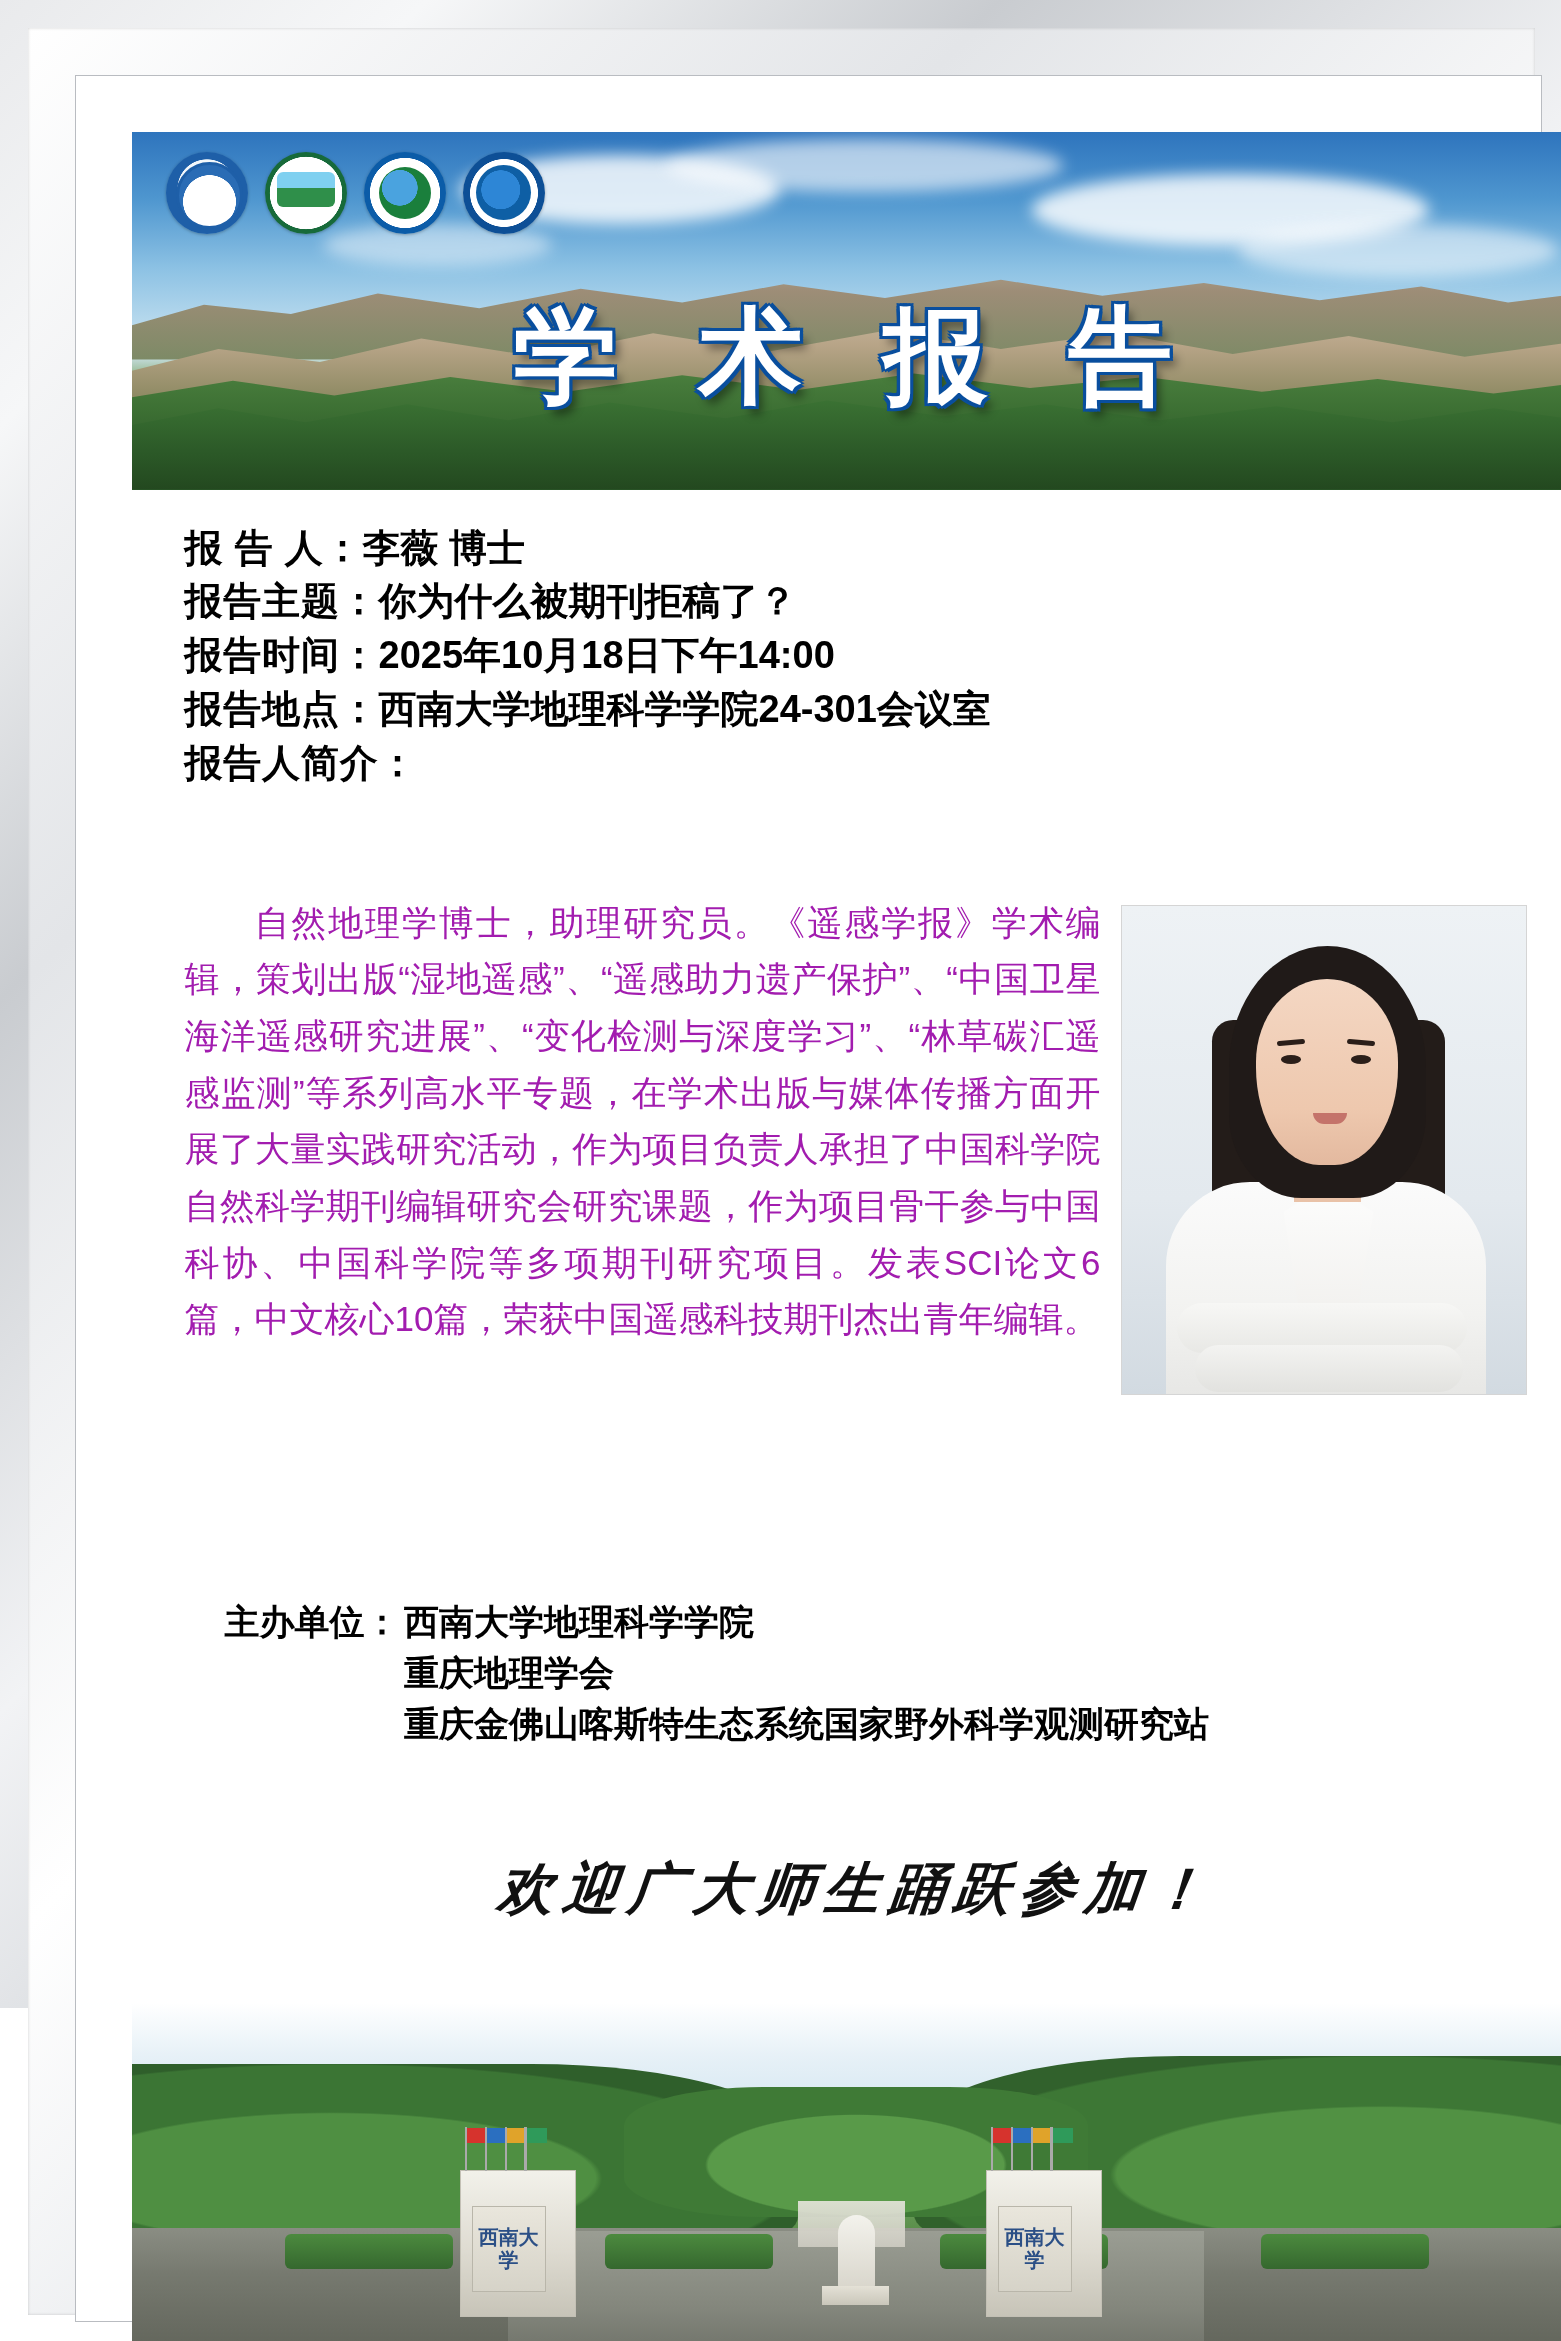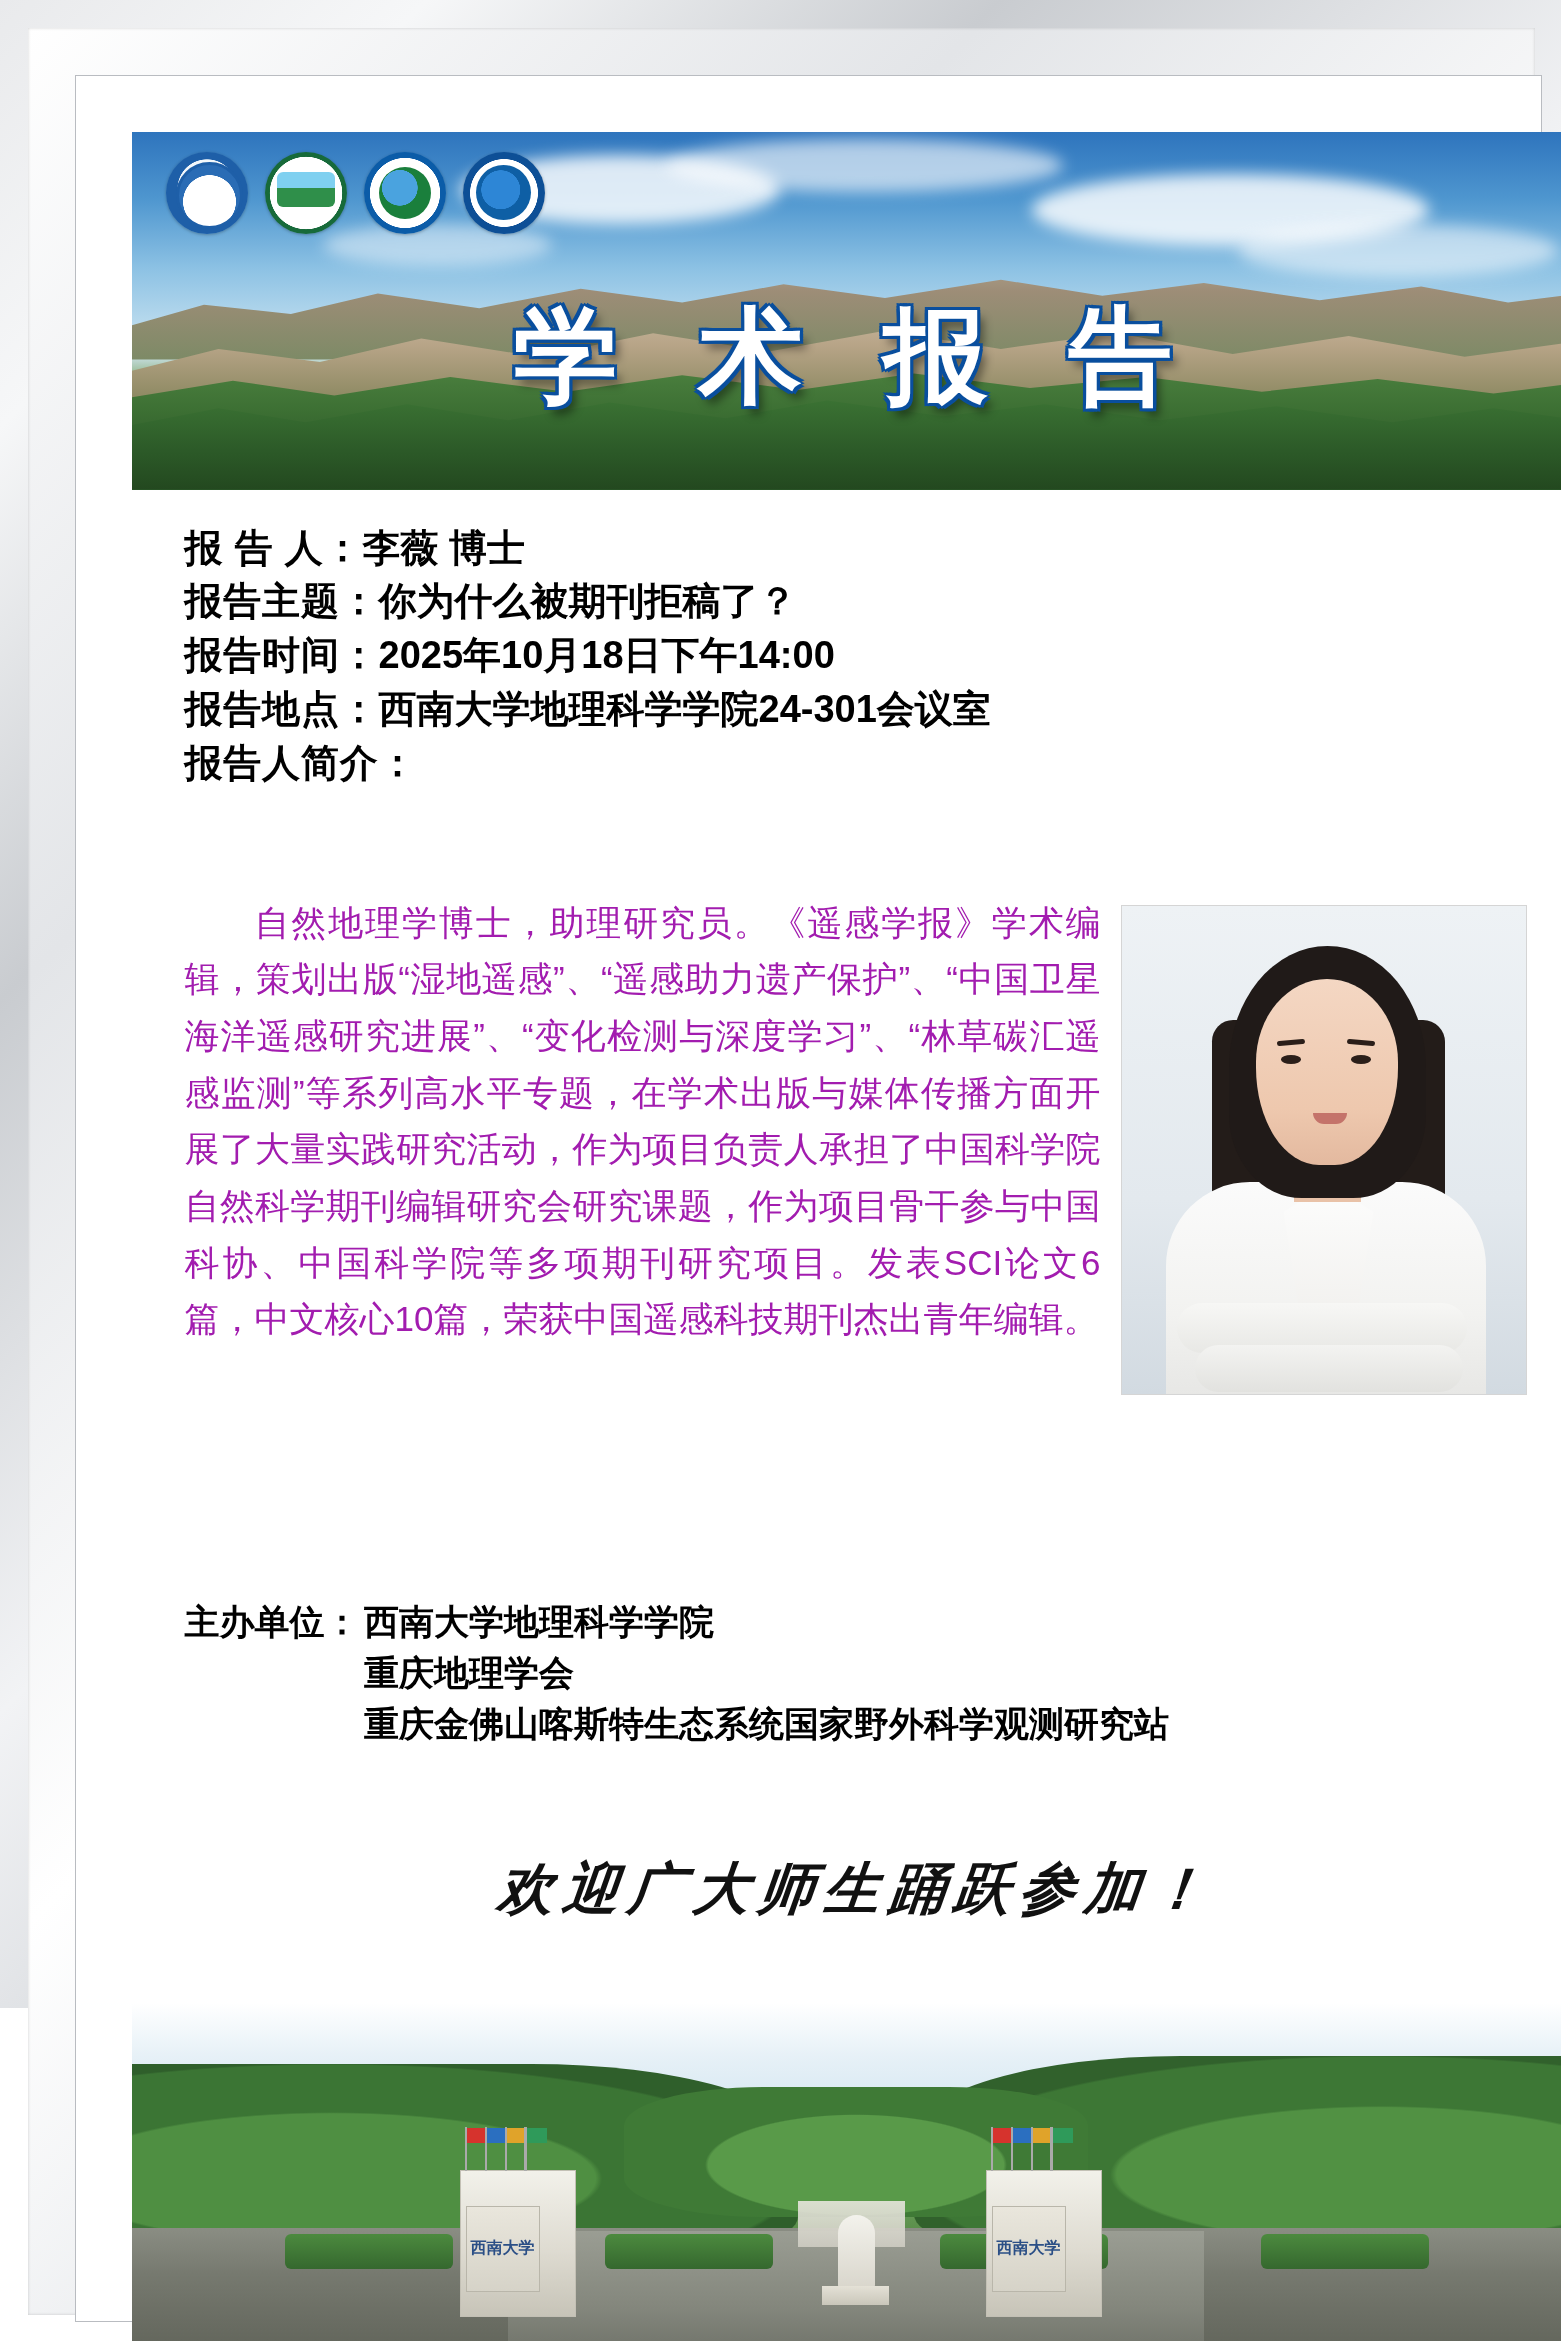--- a/index.html
+++ b/index.html
@@ -242,21 +242,21 @@
   }
 
   
   .orgs {
     position: absolute;
     left: 53px;
     top: 1464px;
     width: 1342px;
   }
   .org-row { display: flex; font-size: 35px; font-weight: bold; color:#000; line-height: 1.46; }
-  .org-label { white-space: nowrap; }
+  .org-label { white-space: nowrap; margin-left: 40px; }
   .org-list { margin-left: 4.6px; }
   .org-item { white-space: nowrap; }
 
   
   .welcome {
     position: absolute;
     left: 0; right: 0;
     top: 1720px;
     text-align: center;
     font-family: "Liberation Serif", "DejaVu Serif", serif;
@@ -303,24 +303,24 @@
     background: linear-gradient(to bottom, #9a9d93 0%, #83867c 60%, #6c6f66 100%);
   }
   .pillar {
     position:absolute; bottom:44px; width:114px; height:145px;
     background: linear-gradient(to bottom, #f2f1ea 0%, #dedbd1 55%, #c7c4b8 100%);
     border: 1.5px solid #c3c0b5;
   }
   .pillar.left { left: 328px; }
   .pillar.right { left: 854px; }
   .pillar .plaque {
-    position:absolute; left:5px; top:35px; width:72px; height:84px;
+    position:absolute; left:11px; top:35px; width:72px; height:84px;
     background: linear-gradient(to bottom,#e9e6dc,#d6d3c8);
     border:0.8px solid #b9b6aa;
-    color:#2b4f86; font-size:16px; font-weight:bold; line-height:1.15;
+    color:#2b4f86; font-size:20px; font-weight:bold; line-height:1.15;
     display:flex; align-items:center; justify-content:center; text-align:center;
     letter-spacing:0;
   }
   .flags { position:absolute; top:-44px; left:4.6px; display:flex; gap:7.6px; }
   .flag { width:12.2px; height:44px; position:relative; }
   .flag::before { content:""; position:absolute; left:0; top:0; width:2.3px; height:44px; background:#aaa; }
   .flag::after { content:""; position:absolute; left:2.3px; top:1.5px; width:20px; height:15.3px; }
   .flag.f1::after { background:#d6332d; }
   .flag.f2::after { background:#2b6fc0; }
   .flag.f3::after { background:#e0a32a; }

